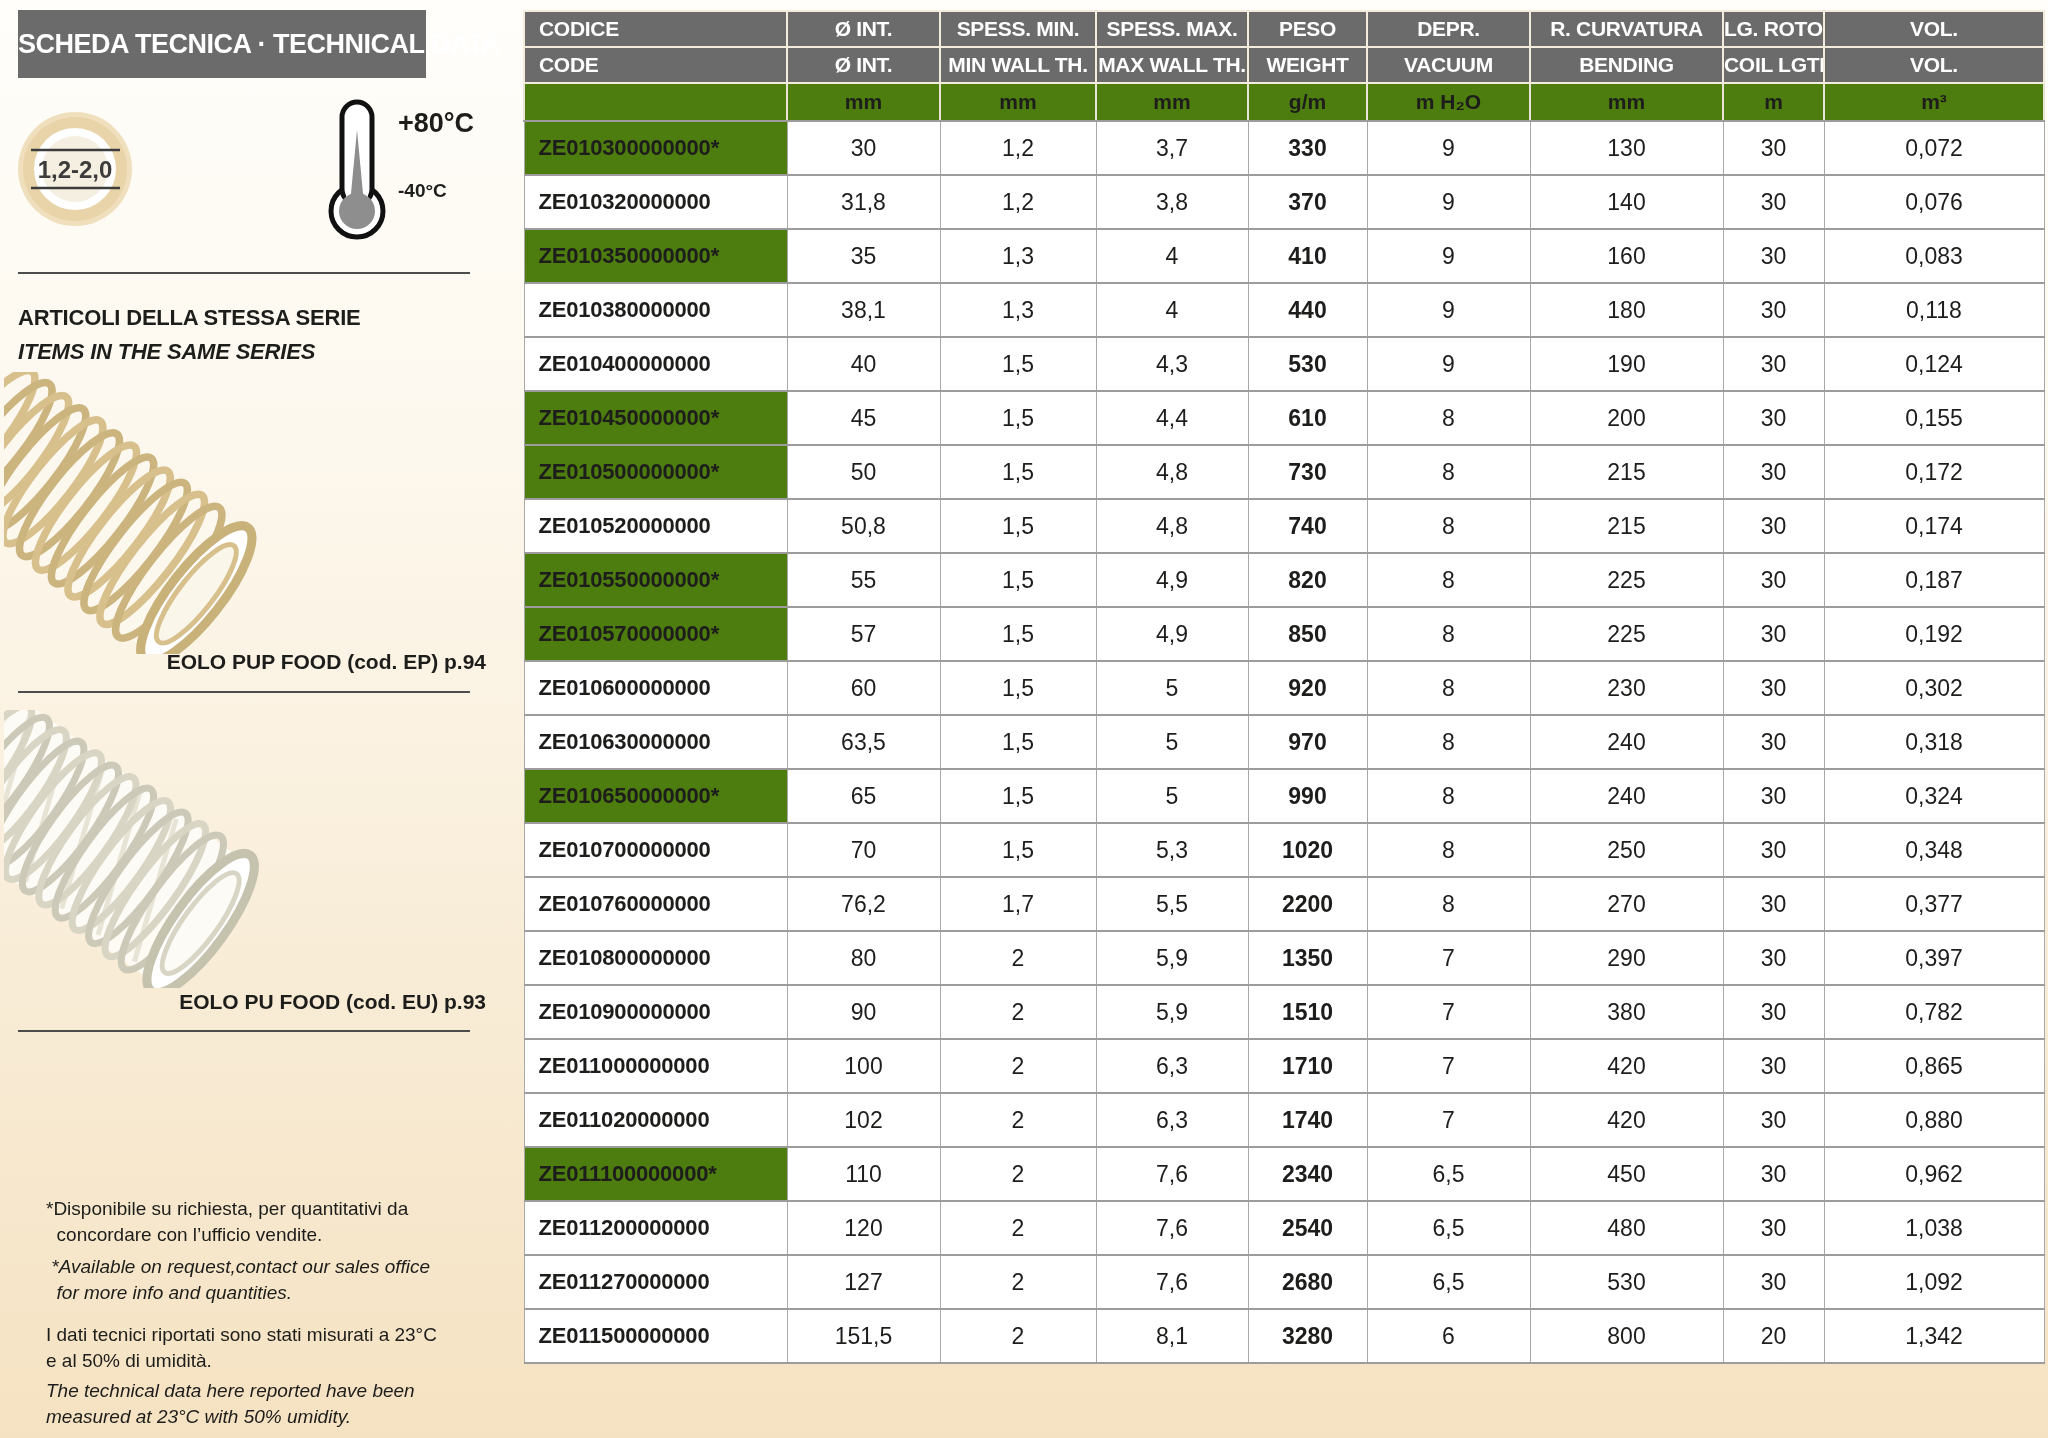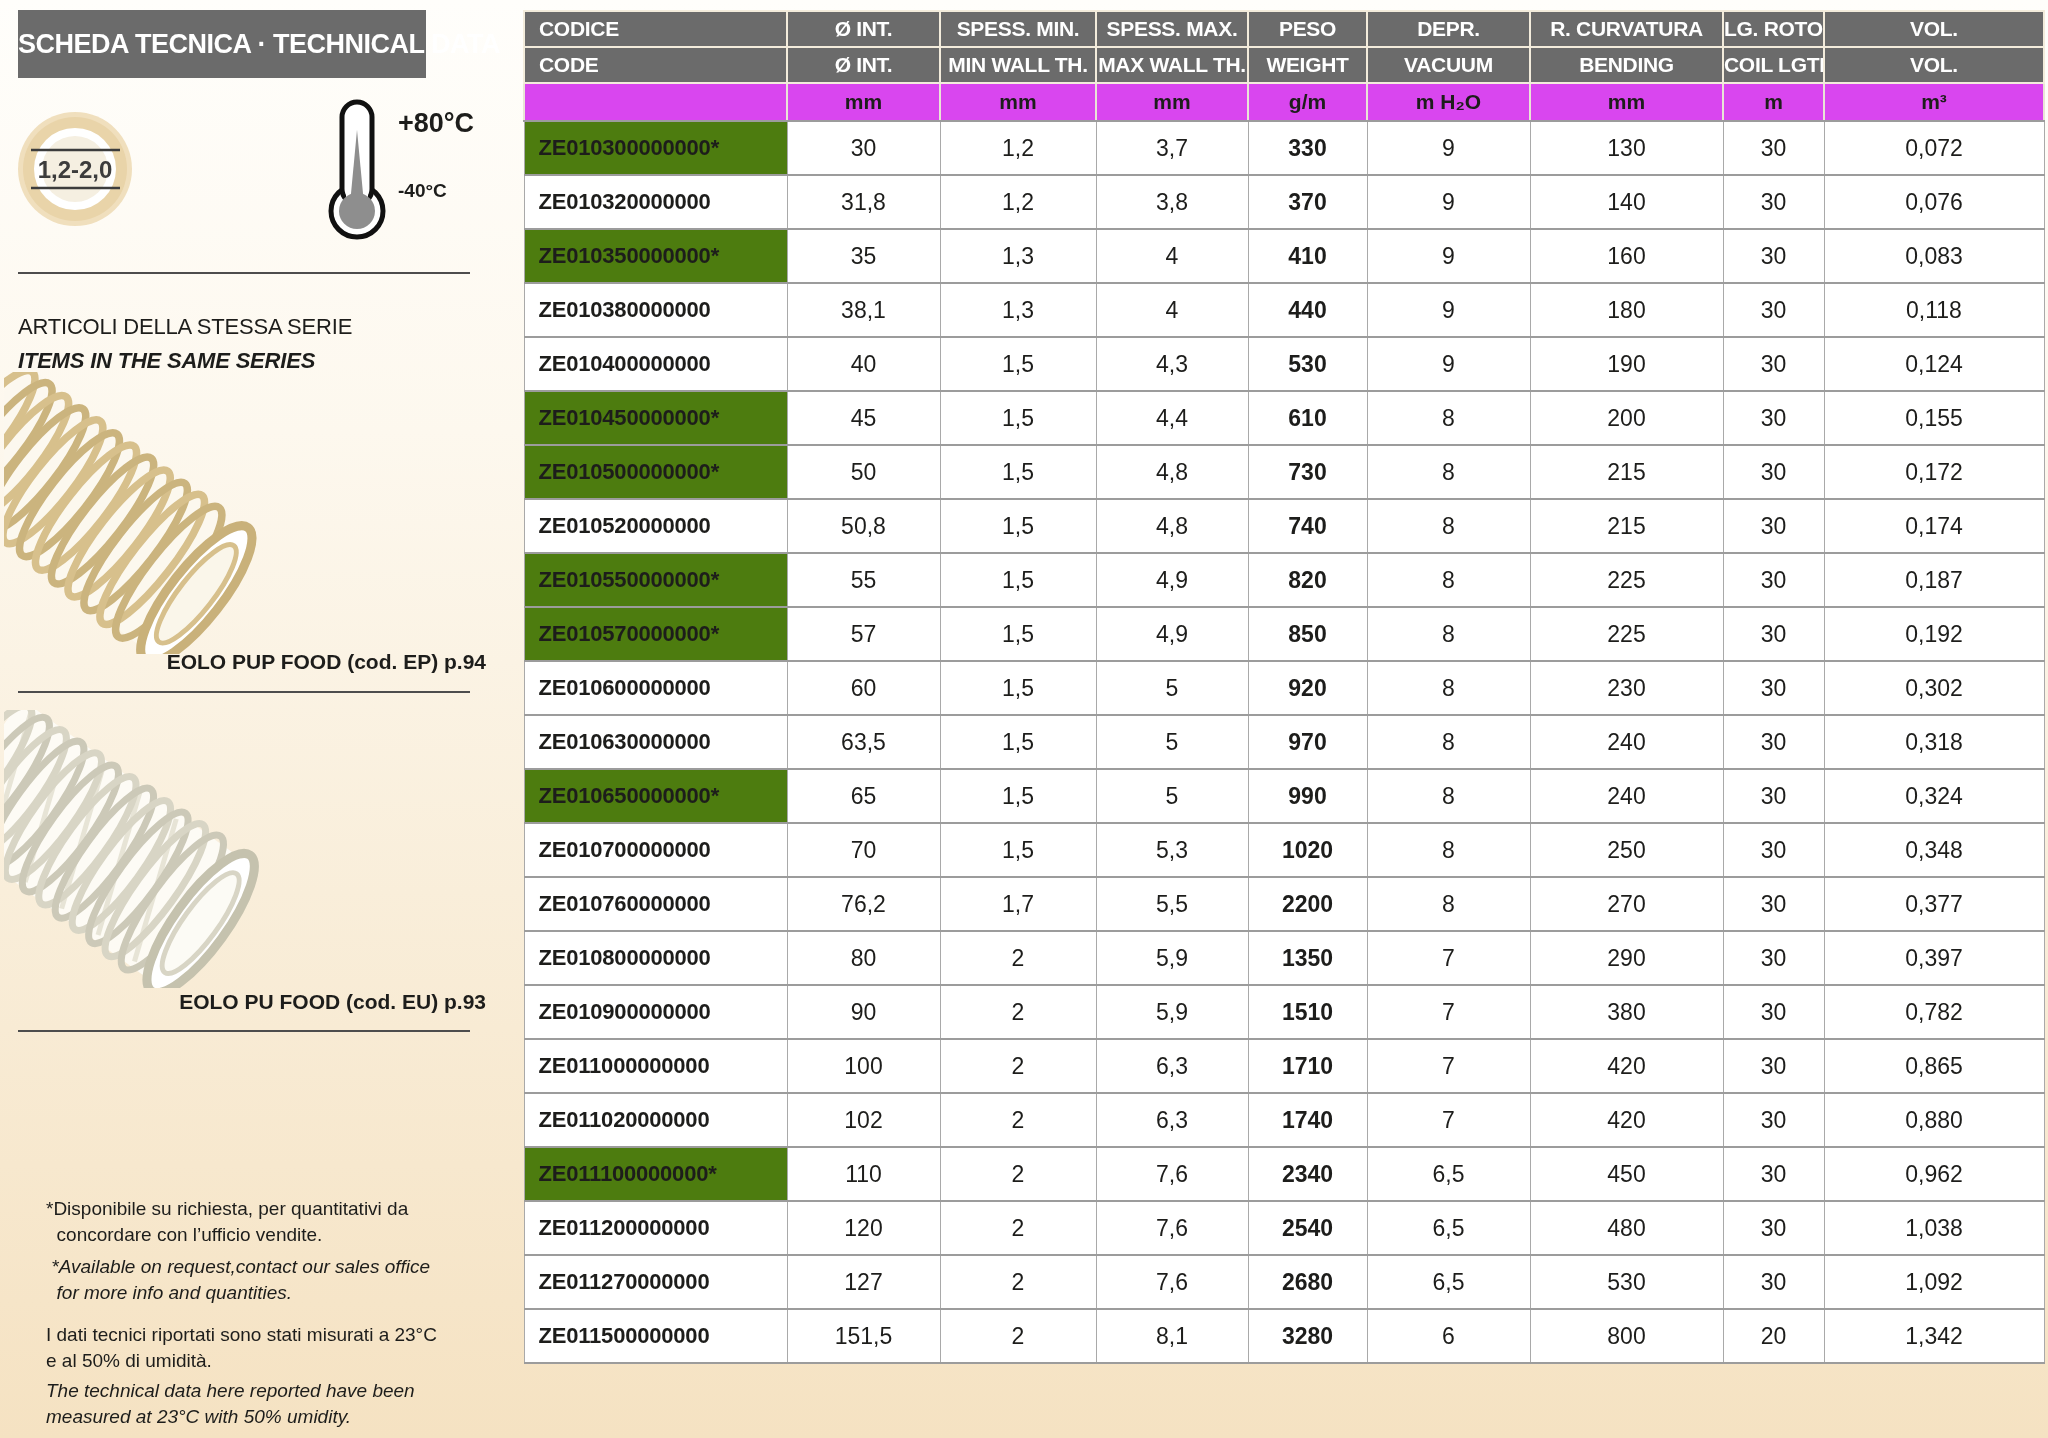--- a/index.html
+++ b/index.html
@@ -14,21 +14,21 @@
     color:#ffffff;font-weight:bold;font-size:27px;letter-spacing:-0.5px;
     line-height:68px;white-space:nowrap;
   }
   .ring-icon{position:absolute;left:16px;top:100px;}
   .thermo-icon{position:absolute;left:326px;top:98px;}
   .temp-max{position:absolute;left:398px;top:108px;font-size:27px;font-weight:bold;}
   .temp-min{position:absolute;left:398px;top:180px;font-size:19px;font-weight:bold;}
   .rule{position:absolute;left:18px;width:452px;height:2px;background:#4d4d4d;}
   .rule1{top:272px;} .rule2{top:691px;} .rule3{top:1030px;}
   .series-heading{position:absolute;left:18px;top:301px;width:480px;}
-  .series-heading .it{font-size:22px;font-weight:normal;letter-spacing:-0.2px;line-height:34px;margin-top:9px;}
+  .series-heading .it{font-size:22px;font-weight:bold;letter-spacing:-0.2px;line-height:34px;}
   .series-heading .en{font-size:22px;font-weight:bold;font-style:italic;letter-spacing:-0.2px;line-height:34px;}
   .hose{position:absolute;}
   .hose1{left:4px;top:372px;}
   .hose2{left:4px;top:710px;}
   .caption{position:absolute;left:18px;width:468px;text-align:right;font-size:21px;font-weight:bold;}
   .caption1{top:650px;} .caption2{top:990px;}
   .notes{position:absolute;left:14px;top:1196px;width:492px;margin-left:32px;}
   .note{white-space:pre-wrap;font-size:19px;line-height:26px;color:#1d1d1b;}
   .note.en{font-style:italic;}
   .note.gap-s{margin-top:6px;} .note.gap-m{margin-top:16px;} .note.gap-xs{margin-top:4px;}
@@ -37,21 +37,21 @@
     position:absolute;left:523px;top:10px;width:1520px;
     border-collapse:collapse;table-layout:fixed;
   }
   table.spec th,table.spec td{padding:0;overflow:hidden;}
   th.h1,th.h2{
     background:#6b6b6b;color:#ffffff;font-size:21px;font-weight:bold;letter-spacing:-0.3px;
     height:34px;border:2px solid #f3ecdc;text-align:center;white-space:nowrap;
   }
   th.h1.left,th.h2.left{text-align:left;padding-left:14px;}
   th.unit{
-    background:#d946ef;color:#1d1d1b;font-size:21px;font-weight:bold;height:36px;
+    background:#4d7c0f;color:#1d1d1b;font-size:21px;font-weight:bold;height:36px;
     border:2px solid #e9e4d6;border-bottom:2px solid #9c9c9c;text-align:center;
   }
   tbody td{
     background:#ffffff;height:52px;font-size:23px;text-align:center;
     border:1px solid #a9a9a9;border-bottom-width:2px;border-bottom-color:#9c9c9c;
   }
   tbody td.code{text-align:left;padding-left:14px;font-weight:bold;font-size:22px;letter-spacing:-0.2px;}
   tbody td.code.highlight{background:#4d7c0f;}
   tbody td.peso{font-weight:bold;}
 </style>

